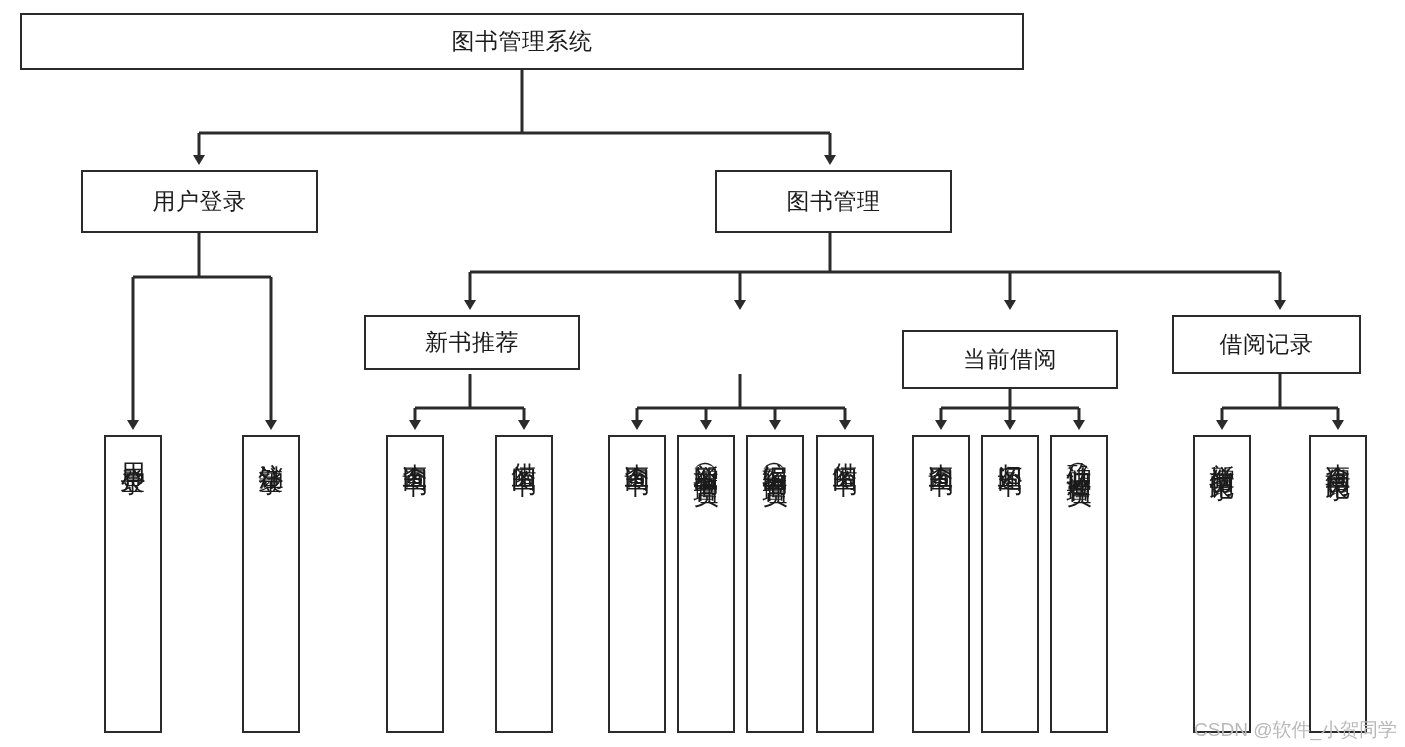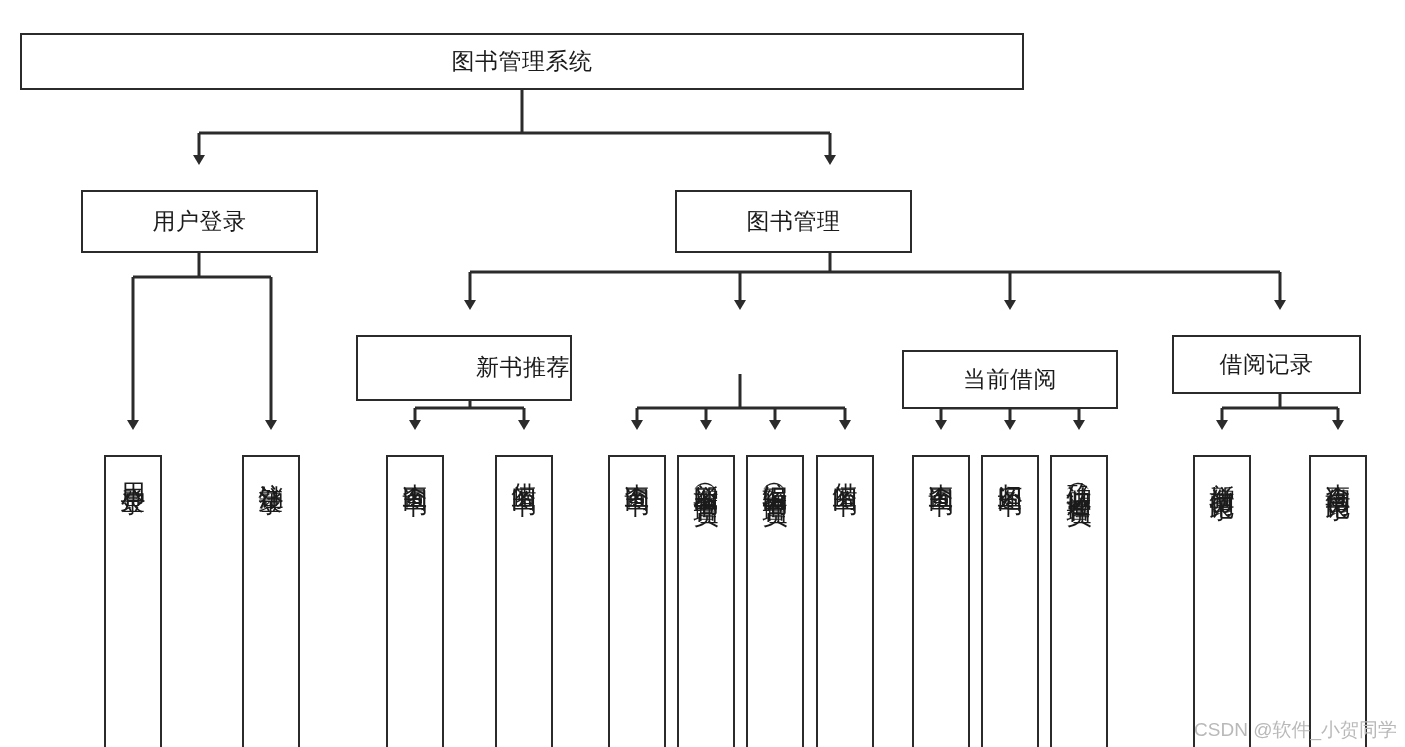--- a/index.html
+++ b/index.html
@@ -27,21 +27,20 @@
   }
   .node {
     position: absolute;
     box-sizing: border-box;
     background: #ffffff;
     border: 2.5px solid #2b2b2b;
     display: flex;
     align-items: center;
     justify-content: center;
     z-index: 3;
-    margin-top: 20px;
   }
   .node .label {
     color: #1b1b1b;
     letter-spacing: 0.5px;
     white-space: nowrap;
     text-align: center;
     line-height: 1.02;
   }
   .node.h .label {
     font-size: 23px;
@@ -129,25 +128,25 @@
     </g>
   </svg>
 
   <div class="node root" style="left:20px; top:13px; width:1004px; height:57px;">
     <span class="label">图书管理系统</span>
   </div>
 
   <div class="node h" style="left:81px; top:170px; width:237px; height:63px;">
     <span class="label">用户登录</span>
   </div>
-  <div class="node h" style="left:675px; top:170px; width:237px; height:63px;">
+  <div class="node h" style="left:715px; top:170px; width:237px; height:63px;">
     <span class="label">图书管理</span>
   </div>
 
-  <div class="node h" style="left:356px; top:315px; width:216px; height:66px;justify-content:flex-end;">
+  <div class="node h" style="left:364px; top:315px; width:216px; height:55px;">
     <span class="label">新书推荐</span>
   </div>
   <div class="node h" style="left:902px; top:330px; width:216px; height:59px;">
     <span class="label">当前借阅</span>
   </div>
   <div class="node h" style="left:1172px; top:315px; width:189px; height:59px;">
     <span class="label">借阅记录</span>
   </div>
 
   <div class="node v" style="left:104px; top:435px; width:58px; height:298px;">

